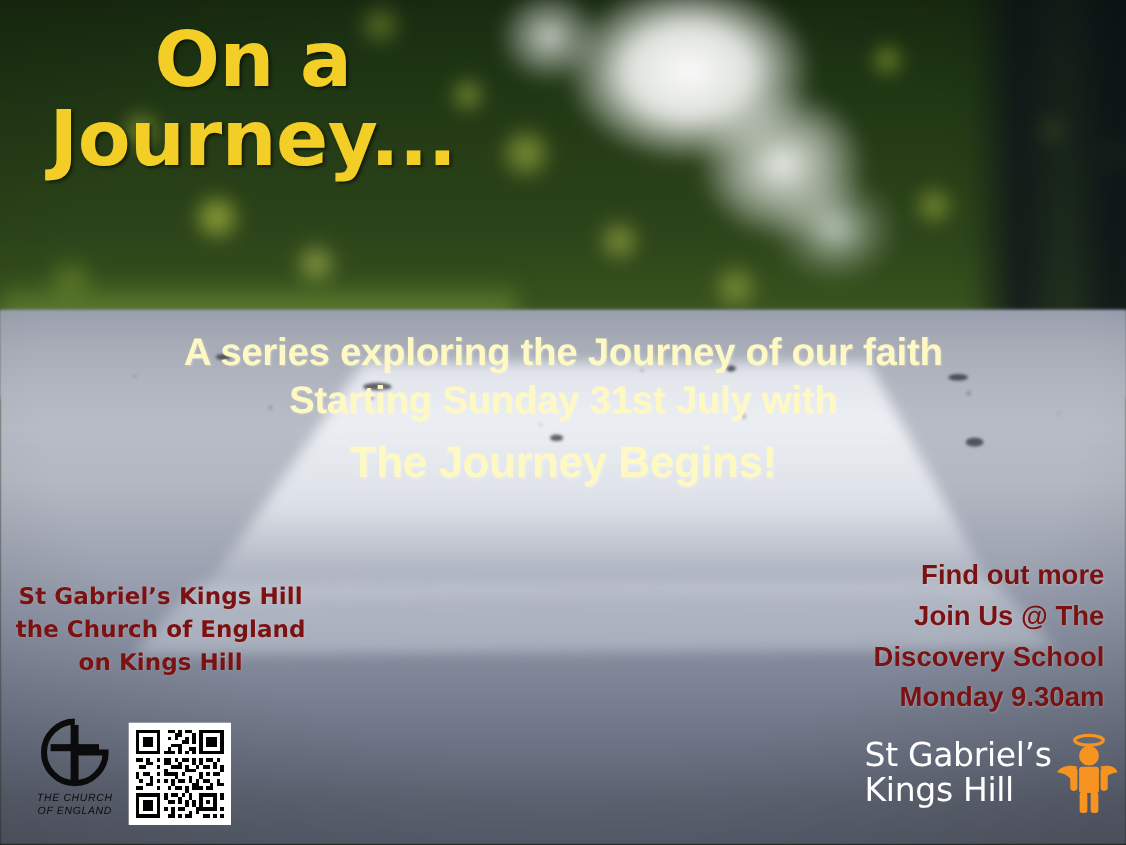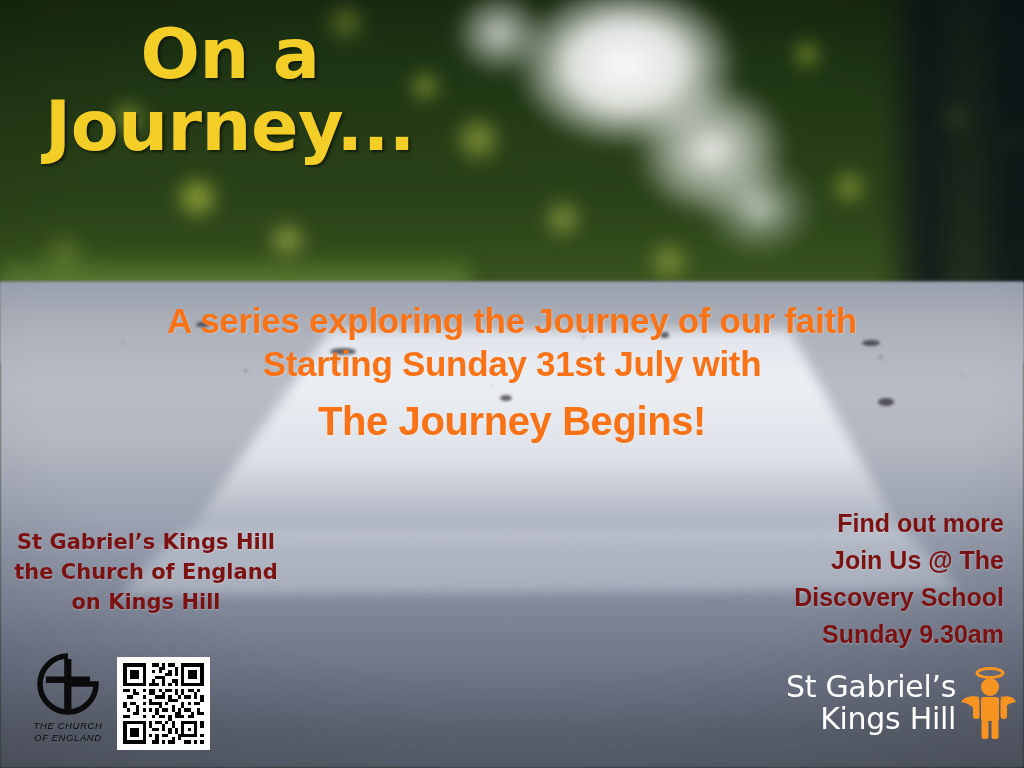--- a/index.html
+++ b/index.html
@@ -161,21 +161,21 @@
     white-space: pre-line;
   }
 
   .body-block {
     position: absolute;
     left: 0; top: 300px;
     width: 1024px;
     text-align: center;
     font-family: "Liberation Sans Narrow", "Liberation Sans", sans-serif;
     font-weight: bold;
-    color: #f97316;
+    color: #fef9c3;
   }
   .body-line1 {
     font-size: 35px;
     line-height: 1.22;
     letter-spacing: -0.3px;
     text-shadow: 1px 1px 2px rgba(255,255,255,.28);
   }
   .body-line2 {
     font-size: 35px;
     line-height: 1.22;
@@ -248,21 +248,21 @@
   .qr svg { display: block; }
 
   .stg-logo {
     position: absolute;
     right: 8px; top: 666px;
     display: flex;
     align-items: center;
     gap: 4px;
   }
   .stg-words {
-    text-align: right;
+    text-align: left;
     font-family: "DejaVu Sans", sans-serif;
     font-size: 30px;
     line-height: 1.07;
     color: #ffffff;
     white-space: pre-line;
     letter-spacing: -0.3px;
   }
   .angel { display: block; }
 </style>
 </head>
@@ -313,21 +313,21 @@
       <div class="body-big">The Journey Begins!</div>
     </div>
 
     <div class="church-block">St Gabriel’s Kings Hill
 the Church of England
 on Kings Hill</div>
 
     <div class="info-block">Find out more
 Join Us @ The
 Discovery School
-Sunday 9.30am</div>
+Monday 9.30am</div>
   </div>
 
   <div class="coe-logo">
     <svg class="coe-mark" width="72" height="66" viewBox="0 0 72 66">
 
       <path d="M36 4 A28 28 0 1 0 64 32 L36 32" fill="none" stroke="#0b0b0b" stroke-width="5.5" stroke-linecap="butt"></path>
 
       <rect x="32.2" y="7" width="7.2" height="52" fill="#0b0b0b"></rect>
       <rect x="14" y="24.5" width="44" height="6.4" fill="#0b0b0b"></rect>
     </svg>

